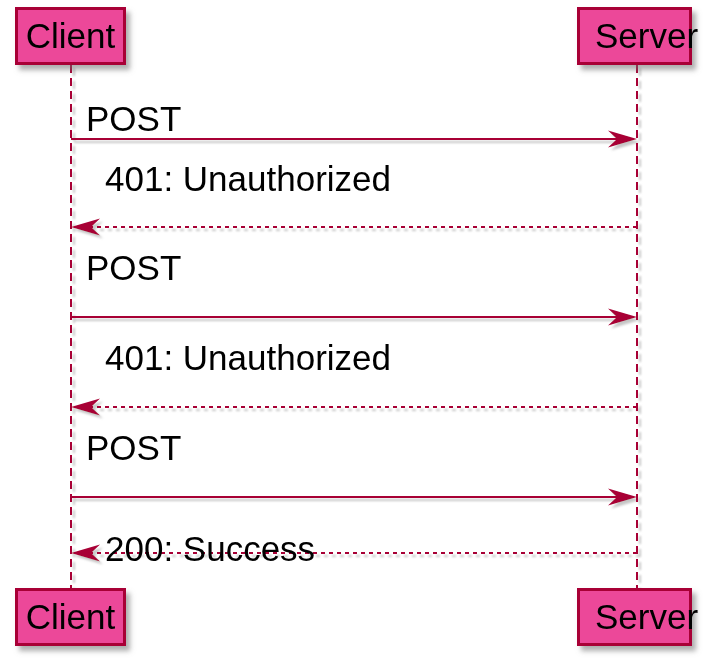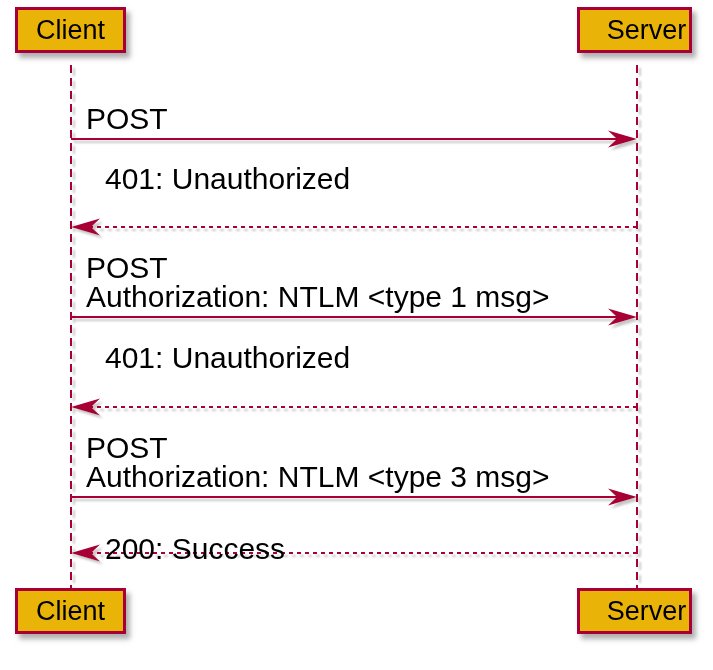--- a/index.html
+++ b/index.html
@@ -19,39 +19,39 @@
     position: absolute;
     left: 0;
     top: 0;
     width: 713px;
     height: 670px;
   }
   .participant {
     position: absolute;
     box-sizing: border-box;
     width: 111px;
-    height: 46px;
-    background: #eab308;
+    height: 58px;
+    background: #ec4899;
     border: 3px solid #A80036;
     box-shadow: 4px 5px 5px rgba(110,110,110,0.55);
     display: flex;
     align-items: center;
     justify-content: center;
-    font-size: 27px;
+    font-size: 35px;
     color: #000000;
     z-index: 2;
   }
   .participant.server { width: 115px; padding-left: 24px; }
   .p-client-top  { left: 15px;  top: 7px; }
   .p-server-top  { left: 577px; top: 7px; }
   .p-client-bot  { left: 15px;  top: 588px; }
   .p-server-bot  { left: 577px; top: 588px; }
   .msg {
     position: absolute;
-    font-size: 30px;
+    font-size: 35px;
     line-height: 29px;
     color: #000000;
     white-space: nowrap;
     z-index: 1;
   }
   .msg.return .line:first-child { padding-left: 12px; }
 </style>
 </head>
 <body>
 
@@ -116,29 +116,27 @@
   <div class="msg forward" style="left:86px; top:104px;">
     <div class="line">POST</div>
   </div>
 
   <div class="msg return" style="left:93px; top:164px;">
     <div class="line">401: Unauthorized</div>
   </div>
 
   <div class="msg forward" style="left:86px; top:253px;">
     <div class="line">POST</div>
-    <div class="line">Authorization: NTLM &lt;type 1 msg&gt;</div>
   </div>
 
   <div class="msg return" style="left:93px; top:343px;">
     <div class="line">401: Unauthorized</div>
   </div>
 
   <div class="msg forward" style="left:86px; top:433px;">
     <div class="line">POST</div>
-    <div class="line">Authorization: NTLM &lt;type 3 msg&gt;</div>
   </div>
 
   <div class="msg return" style="left:93px; top:534px;">
     <div class="line">200: Success</div>
   </div>
 
 </div>
 
 </body></html>

